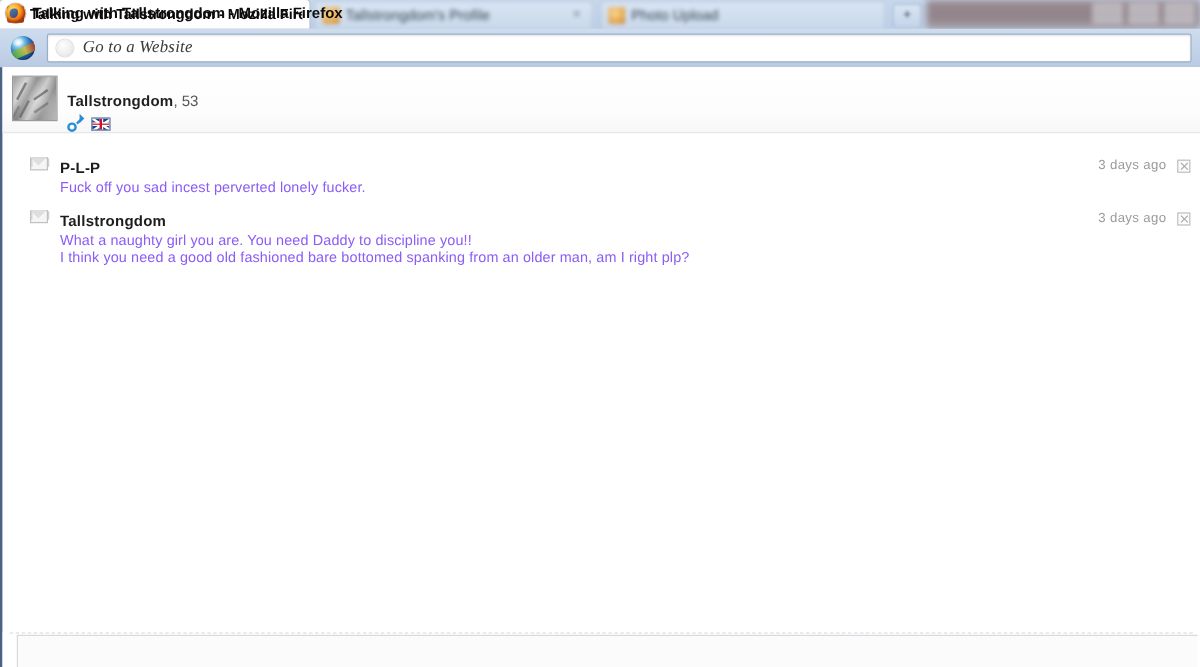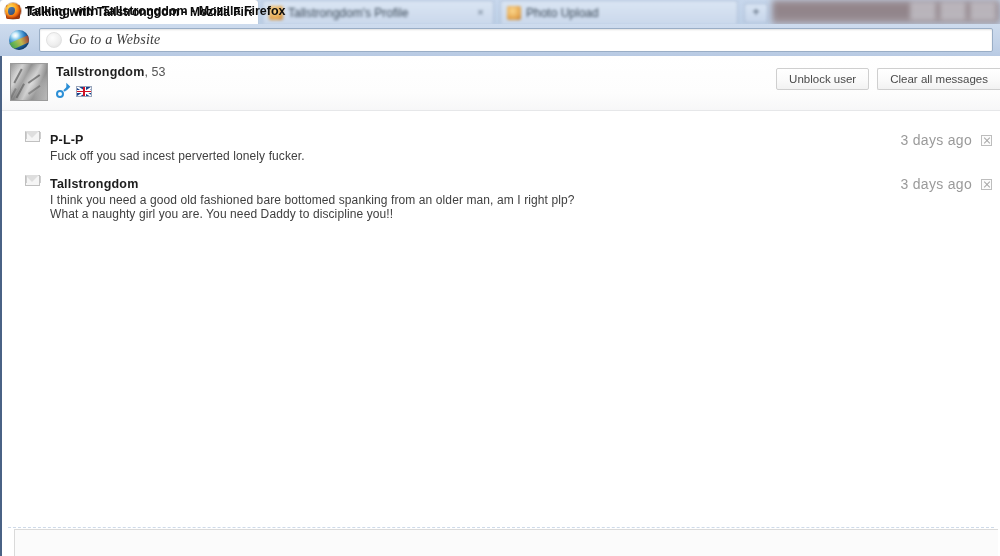--- a/index.html
+++ b/index.html
@@ -274,21 +274,21 @@
     left: 6px; top: 4px; width: 2px; height: 16px;
     transform: rotate(28deg);
     box-shadow: 9px 12px 0 0 rgba(70,70,70,.5), 4px 20px 0 0 rgba(90,90,90,.45);
   }
   .avatar::after {
     left: 16px; top: 14px; width: 14px; height: 2px;
     transform: rotate(-35deg);
     box-shadow: -6px 9px 0 0 rgba(80,80,80,.45);
   }
 
-  .profile-meta { padding-top: 3px; }
+  .profile-meta { padding-top: 3px; margin-top: 12px; }
   .profile-name-line {
     font-size: 12.5px;
     color: #3e3e3e;
     line-height: 14px;
   }
   .profile-name-line .uname {
     font-weight: bold;
     color: #1f1f1f;
     letter-spacing: .2px;
   }
@@ -426,35 +426,35 @@
     font-weight: bold;
     color: #1d1d1d;
     letter-spacing: .2px;
   }
   .msg-body {
     padding-left: 48px;
     padding-top: 2px;
   }
   .msg-line {
     font-size: 12px;
-    color: #404040;
+    color: #8b5cf6;
     line-height: 14px;
     letter-spacing: .1px;
     white-space: pre-wrap;
   }
   .msg-right {
     position: absolute;
     right: 8px;
     top: 5px;
     display: flex;
     align-items: center;
     gap: 9px;
   }
   .msg-time {
-    font-size: 14px;
+    font-size: 11px;
     color: #9a9a9a;
     letter-spacing: .3px;
   }
   .delete-icon {
     width: 11px; height: 11px;
     border: 1px solid #bdbdbd;
     box-sizing: border-box;
     position: relative;
     background: #fcfcfc;
   }
@@ -563,24 +563,20 @@
           <i class="d1"></i>
           <i class="d2"></i>
           <i class="h"></i>
           <i class="v"></i>
           <b class="h"></b>
           <b class="v"></b>
         </span>
       </div>
     </div>
 
-    <div class="header-actions">
-      <button class="btn">Unblock user</button>
-      <button class="btn clipped">Clear all messages</button>
-    </div>
   </div>
 
   <div class="messages">
 
     <div class="msg">
       <span class="mail-icon"></span>
       <div class="msg-head">
         <span class="msg-sender">P-L-P</span>
       </div>
       <div class="msg-body">
@@ -591,22 +587,22 @@
         <span class="delete-icon"></span>
       </div>
     </div>
 
     <div class="msg">
       <span class="mail-icon"></span>
       <div class="msg-head">
         <span class="msg-sender">Tallstrongdom</span>
       </div>
       <div class="msg-body">
+        <div class="msg-line">What a naughty girl you are. You need Daddy to discipline you!!</div>
         <div class="msg-line">I think you need a good old fashioned bare bottomed spanking from an older man, am I right plp?</div>
-        <div class="msg-line">What a naughty girl you are. You need Daddy to discipline you!!</div>
       </div>
       <div class="msg-right">
         <span class="msg-time">3 days ago</span>
         <span class="delete-icon"></span>
       </div>
     </div>
 
   </div>
 
   <div class="compose">

